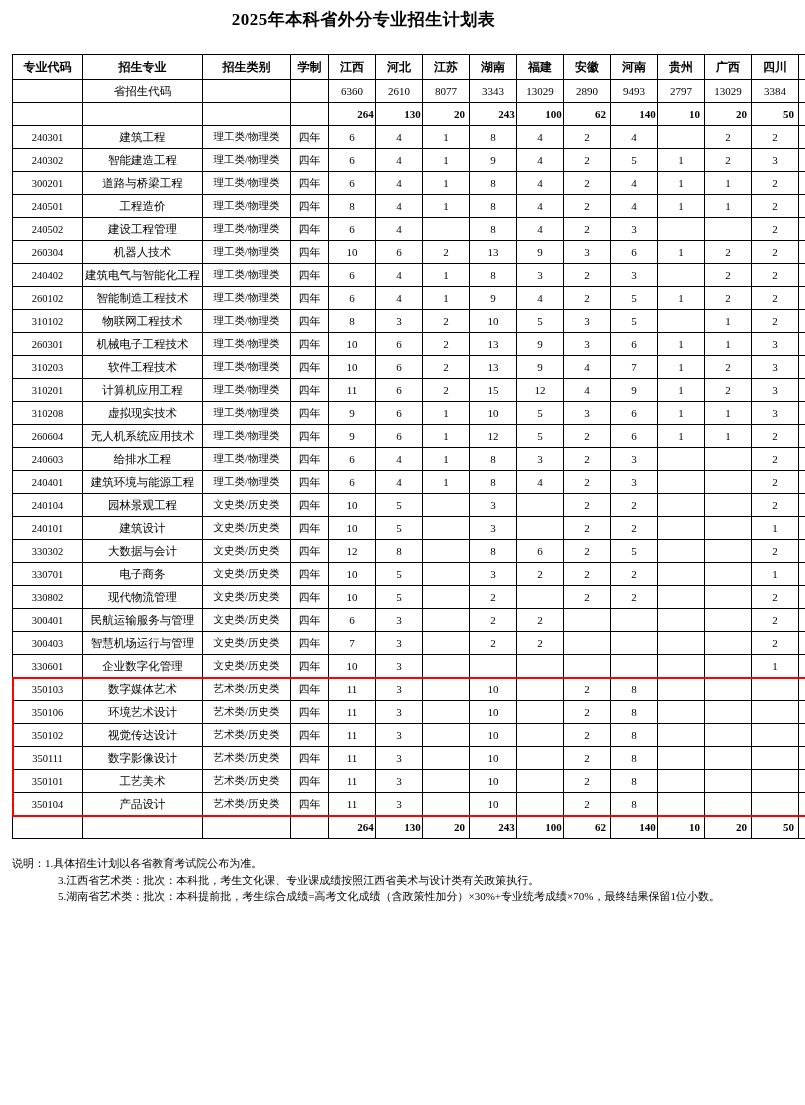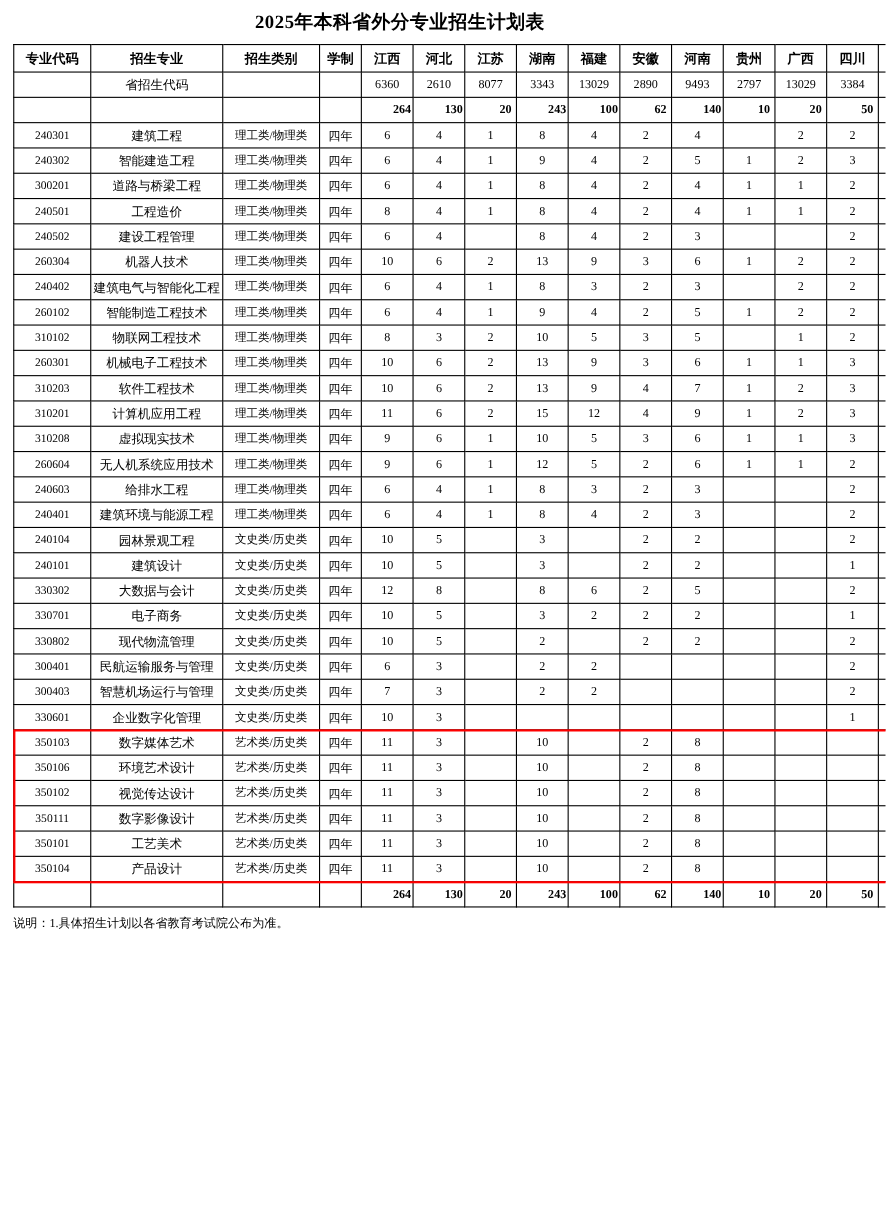--- a/index.html
+++ b/index.html
@@ -24,21 +24,21 @@
   #doc-title {
     text-align: center;
     font-size: 17px;
     font-weight: bold;
     letter-spacing: 0.5px;
     padding-top: 8px;
     padding-bottom: 7px;
     font-family: "Liberation Serif", "DejaVu Serif", serif;
   }
   .table-wrap {
-    margin: 2px 12px;
+    margin: 16px 12px;
     position: relative;
   }
   table.plan {
     border-collapse: collapse;
     width: 781px;
     table-layout: fixed;
     font-size: 11px;
   }
   table.plan td, table.plan th {
     border: 1px solid #000;
@@ -704,15 +704,17 @@
             <td class="num-cell">50</td>
             <td class="total-cell">1039</td>
           </tr>
         </tbody>
     </table>
     <div id="art-highlight" style="left: -0.5px; top: 622.5px; width: 832px; height: 140px; border-color: rgb(255, 0, 0);"></div>
   </div>
 
   <div class="notes" id="notes-section">
       <div class="note-line"><span class="note-head">说明：  </span><span>1.具体招生计划以各省教育考试院公布为准。</span></div>
+      <div class="note-line"><span class="indent"></span><span>3.江西省艺术类：批次：本科批，考生文化课、专业课成绩按照江西省美术与设计类有关政策执行。</span></div>
+      <div class="note-line"><span class="indent"></span><span>5.湖南省艺术类：批次：本科提前批，考生综合成绩=高考文化成绩（含政策性加分）×30%+专业统考成绩×70%，最终结果保留1位小数。</span></div>
     </div>
 
 </div>
 
 </body></html>

